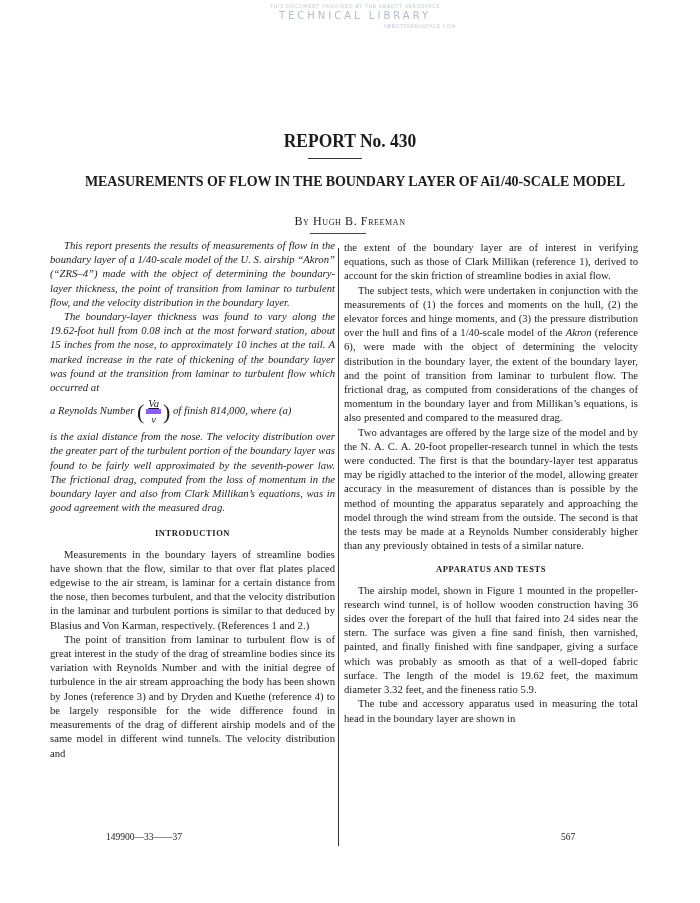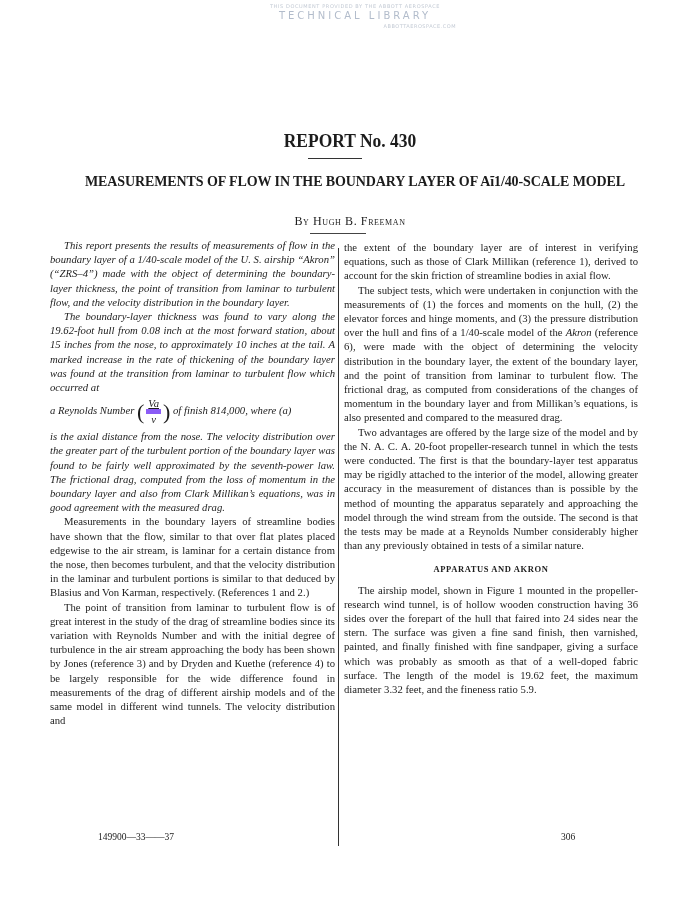--- a/index.html
+++ b/index.html
@@ -25,21 +25,21 @@
   .col-right { left: 344px; width: 294px; top: 240px; }
   .divider { position: absolute; left: 338px; top: 248px; width: 1px; height: 598px; background: #333; }
   .heading { text-align: center; font-weight: bold; font-size: 8.5px; letter-spacing: 0.6px; margin: 2px 0 6px 0; }
   p { margin: 0; text-indent: 14px; }
   .italic p { font-style: italic; }
   .frac { display: inline-block; vertical-align: middle; font-style: italic; text-align: center; line-height: 11px; margin: 0 2px; }
   .frac .num { display: block; border-bottom: 5px solid #8b5cf6; padding: 0 2px; text-decoration: underline; }
   .frac .den { display: block; }
   .paren { font-size: 22px; vertical-align: middle; font-style: normal; line-height: 10px; }
   .reynolds-line { margin: 4px 0 4px 0; text-indent: 0; }
-  .footer-left { position: absolute; left: 98px; top: 832px; font-family: "Liberation Serif", serif; font-size: 9.5px; }
+  .footer-left { position: absolute; left: 106px; top: 832px; font-family: "Liberation Serif", serif; font-size: 9.5px; }
   .footer-right { position: absolute; left: 561px; top: 832px; font-family: "Liberation Serif", serif; font-size: 9.5px; }
 </style>
 </head>
 <body>
 
 <div class="watermark">
   <div class="wm-small">THIS DOCUMENT PROVIDED BY THE ABBOTT AEROSPACE</div>
   <div class="wm-big">TECHNICAL LIBRARY</div>
   <div class="wm-url">ABBOTTAEROSPACE.COM</div>
 </div>
@@ -54,28 +54,30 @@
 <div class="byline">By Hugh B. Freeman</div>
 <div class="rule2"></div>
 
 <div class="col col-left">
   <div class="italic">
     <p>This report presents the results of measurements of flow in the boundary layer of a 1/40-scale model of the U. S. airship “Akron” (“ZRS–4”) made with the object of determining the boundary-layer thickness, the point of transition from laminar to turbulent flow, and the velocity distribution in the boundary layer.</p>
     <p>The boundary-layer thickness was found to vary along the 19.62-foot hull from 0.08 inch at the most forward station, about 15 inches from the nose, to approximately 10 inches at the tail. A marked increase in the rate of thickening of the boundary layer was found at the transition from laminar to turbulent flow which occurred at</p>
     <p class="reynolds-line"><span>a Reynolds Number</span> <span class="paren">(</span><span class="frac"><span class="num">Va</span><span class="den">ν</span></span><span class="paren">)</span> <span>of finish 814,000, where (a)</span></p>
     <p style="text-indent:0">is the axial distance from the nose. The velocity distribution over the greater part of the turbulent portion of the boundary layer was found to be fairly well approximated by the seventh-power law. The frictional drag, computed from the loss of momentum in the boundary layer and also from Clark Millikan’s equations, was in good agreement with the measured drag.</p>
   </div>
+  <div class="heading" style="margin-top:12px">INTRODUCTION</div>
   <p>Measurements in the boundary layers of streamline bodies have shown that the flow, similar to that over flat plates placed edgewise to the air stream, is laminar for a certain distance from the nose, then becomes turbulent, and that the velocity distribution in the laminar and turbulent portions is similar to that deduced by Blasius and Von Karman, respectively. (References 1 and 2.)</p>
   <p>The point of transition from laminar to turbulent flow is of great interest in the study of the drag of streamline bodies since its variation with Reynolds Number and with the initial degree of turbulence in the air stream approaching the body has been shown by Jones (reference 3) and by Dryden and Kuethe (reference 4) to be largely responsible for the wide difference found in measurements of the drag of different airship models and of the same model in different wind tunnels. The velocity distribution and</p>
 </div>
 
 <div class="divider"></div>
 
 <div class="col col-right">
   <p style="text-indent:0">the extent of the boundary layer are of interest in verifying equations, such as those of Clark Millikan (reference 1), derived to account for the skin friction of streamline bodies in axial flow.</p>
   <p><span>The subject tests, which were undertaken in conjunction with the measurements of (1) the forces and moments on the hull, (2) the elevator forces and hinge moments, and (3) the pressure distribution over the hull and fins of a 1/40-scale model of the</span> <i>Akron</i> <span>(reference 6), were made with the object of determining the velocity distribution in the boundary layer, the extent of the boundary layer, and the point of transition from laminar to turbulent flow. The frictional drag, as computed from considerations of the changes of momentum in the boundary layer and from Millikan’s equations, is also presented and compared to the measured drag.</span></p>
   <p>Two advantages are offered by the large size of the model and by the N. A. C. A. 20-foot propeller-research tunnel in which the tests were conducted. The first is that the boundary-layer test apparatus may be rigidly attached to the interior of the model, allowing greater accuracy in the measurement of distances than is possible by the method of mounting the apparatus separately and approaching the model through the wind stream from the outside. The second is that the tests may be made at a Reynolds Number considerably higher than any previously obtained in tests of a similar nature.</p>
-  <div class="heading" style="margin-top:10px">APPARATUS AND AKRON</div>
+  <div class="heading" style="margin-top:10px">APPARATUS AND TESTS</div>
   <p>The airship model, shown in Figure 1 mounted in the propeller-research wind tunnel, is of hollow wooden construction having 36 sides over the forepart of the hull that faired into 24 sides near the stern. The surface was given a fine sand finish, then varnished, painted, and finally finished with fine sandpaper, giving a surface which was probably as smooth as that of a well-doped fabric surface. The length of the model is 19.62 feet, the maximum diameter 3.32 feet, and the fineness ratio 5.9.</p>
+  <p>The tube and accessory apparatus used in measuring the total head in the boundary layer are shown in</p>
 </div>
 
 <div class="footer-left">149900—33——37</div>
-<div class="footer-right">306</div>
+<div class="footer-right">567</div>
 
 </body></html>

